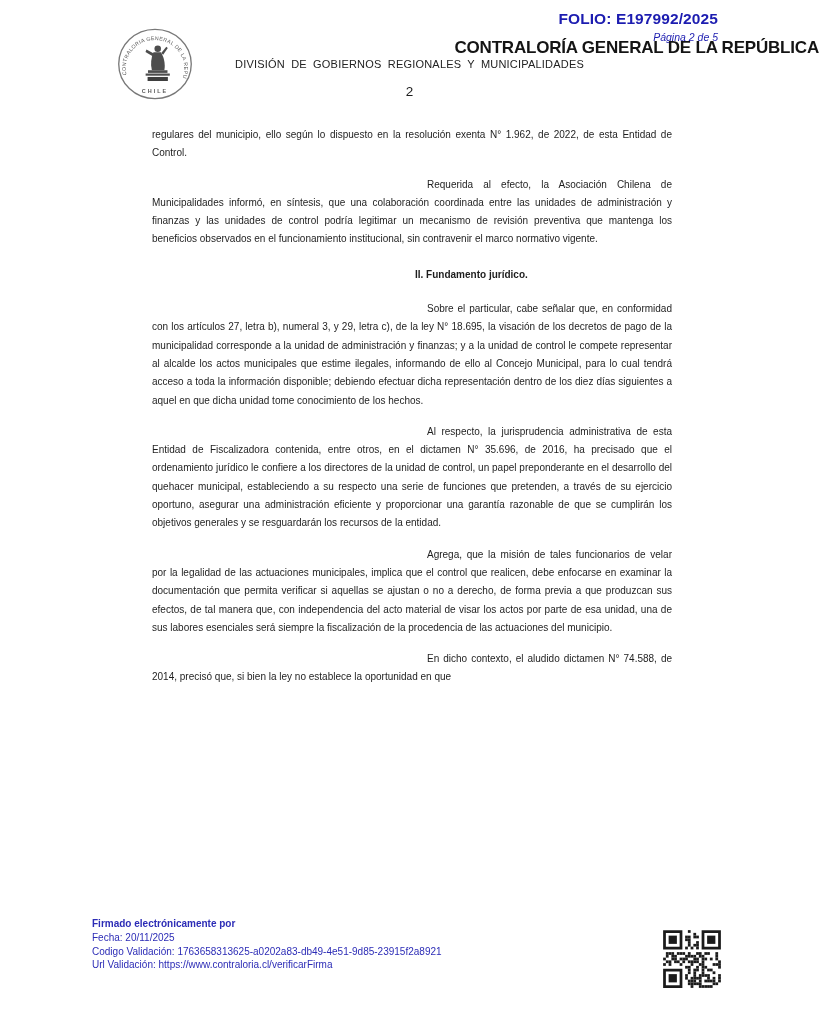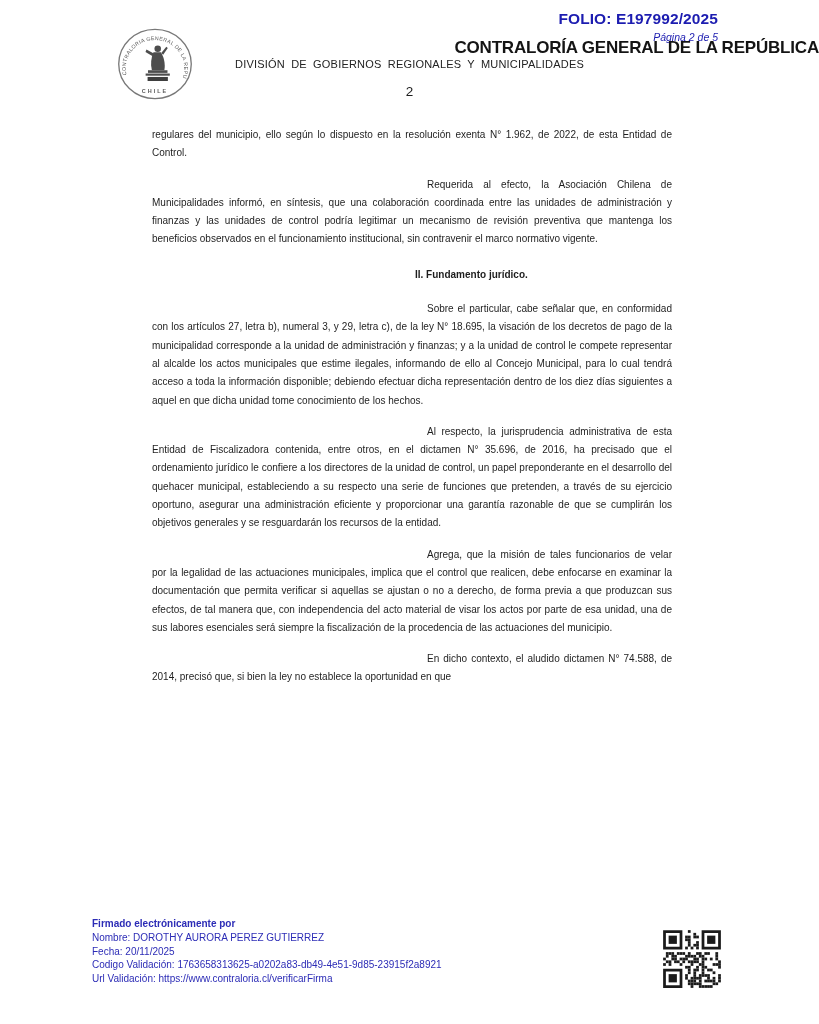--- a/index.html
+++ b/index.html
@@ -159,21 +159,20 @@
 
       <p class="para indented">Agrega, que la misión de tales funcionarios de velar por la legalidad de las actuaciones municipales, implica que el control que realicen, debe enfocarse en examinar la documentación que permita verificar si aquellas se ajustan o no a derecho, de forma previa a que produzcan sus efectos, de tal manera que, con independencia del acto material de visar los actos por parte de esa unidad, una de sus labores esenciales será siempre la fiscalización de la procedencia de las actuaciones del municipio.</p>
 
       <p class="para indented">En dicho contexto, el aludido dictamen N° 74.588, de 2014, precisó que, si bien la ley no establece la oportunidad en que</p>
     </main>
 
   <div class="sig-block">
     <div class="sig-title">Firmado electrónicamente por</div>
     <div>
 
-        <div class="sig-line">Nombre: DOROTHY AURORA PEREZ GUTIERREZ</div>
 
 
         <div class="sig-line">Fecha: 20/11/2025</div>
 
         <div class="sig-line">Codigo Validación: 1763658313625-a0202a83-db49-4e51-9d85-23915f2a8921</div>
 
         <div class="sig-line">Url Validación: https://www.contraloria.cl/verificarFirma</div>
       </div>
   </div>
 

